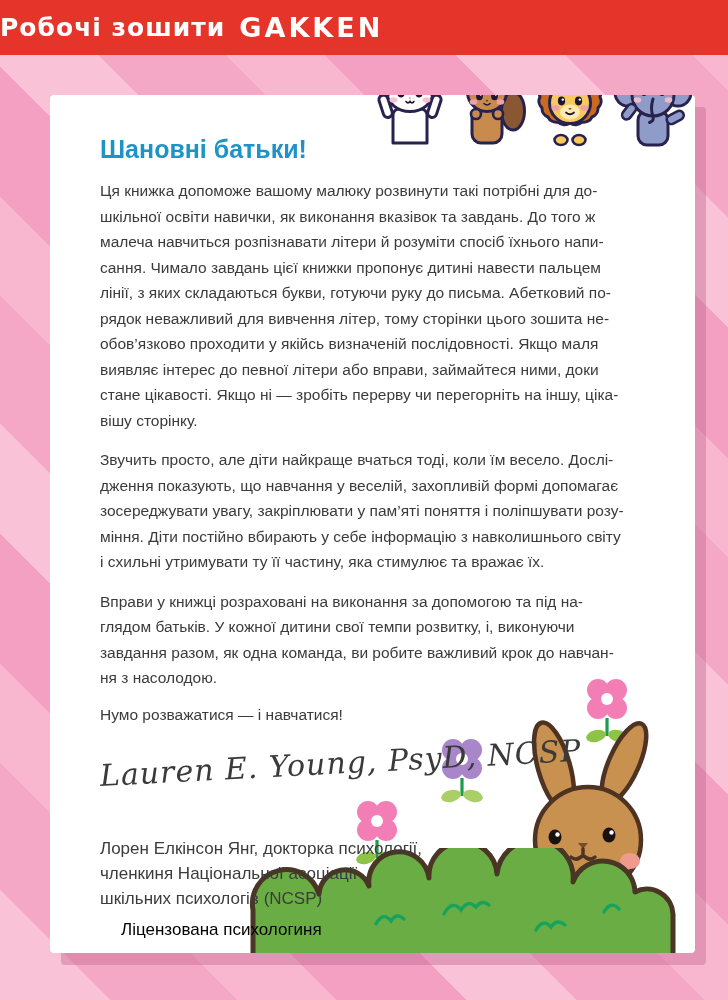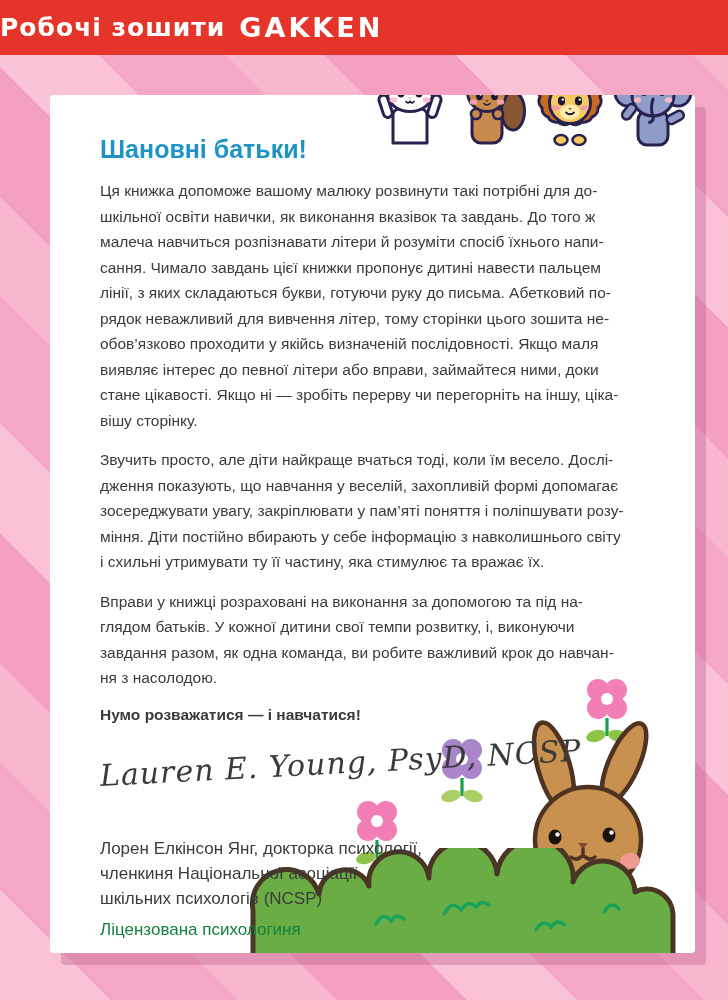--- a/index.html
+++ b/index.html
@@ -43,31 +43,31 @@
 
   .heading {
     margin-top:40px; font-size:25px; font-weight:700; color:#1d93c8;
     font-family:"Liberation Sans", sans-serif;
   }
 
   .para {
     white-space:pre-line; width:552px; margin-top:14px;
     font-size:15.5px; line-height:25.5px; color:#3b3b3b; font-weight:500;
   }
-  .closing { margin-top:15px; font-size:15.5px; font-weight:700; color:#3b3b3b; }
+  .closing { margin-top:15px; font-size:15.5px; font-weight:400; color:#3b3b3b; }
 
   .signature {
     margin-top:20px; height:62px; display:flex; align-items:center;
     font-family:"DejaVu Serif", serif; font-style:italic;
     font-size:30px; color:#3a3a3a; transform:rotate(-3deg);
     transform-origin:left center; letter-spacing:1px;
   }
 
   .credentials { white-space:pre-line; margin-top:30px; font-size:17px; line-height:25px; color:#3b3b3b; font-weight:500; width:360px; }
-  .license    { margin-top:9px;  font-size:17px; color:#15803d; font-weight:500; }
+  .license    { margin-top:9px;  font-size:17px; color:#000000; font-weight:500;margin-left:21px; }
   .certification { white-space:pre-line; margin-top:9px; font-size:17px; line-height:27px; color:#3b3b3b; font-weight:500; width:250px; }
 
   
   .scene-el { position:absolute; z-index:1; }
   .flower-1 { left:535px; top:583px; }
   .flower-2 { left:390px; top:643px; }
   .flower-3 { left:305px; top:705px; }
   .rabbit   { left:458px; top:620px; }
   .bush     { left:198px; top:753px; }
 

